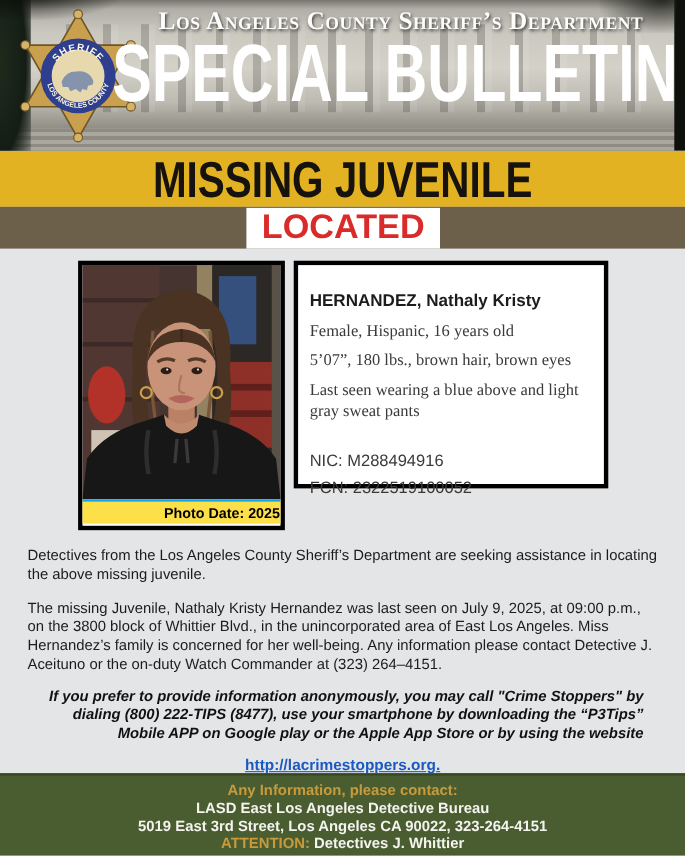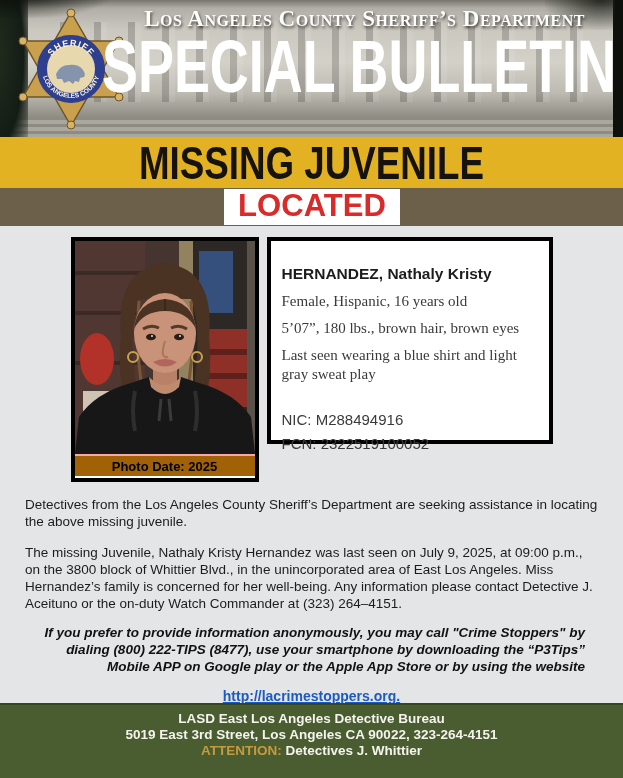--- a/index.html
+++ b/index.html
@@ -72,23 +72,23 @@
 
   
   .main { padding-top: 11px; }
   .boxes-row { display: flex; justify-content: center; gap: 8px; }
   .photo-box {
     width: 188px; height: 245px; border: 4px solid #000; background: #fff;
     position: relative; display: flex; flex-direction: column;
   }
   .photo-box svg { display: block; }
   .photo-caption {
-    height: 22px; background: #a16207; border-top: 2px solid #fca5a5;
+    height: 22px; background: #fde047; border-top: 2px solid #0ea5e9;
     font-weight: bold; font-size: 13px; color: #000;
-    text-align: center; line-height: 21px;
+    text-align: right; line-height: 21px;
   }
   .info-box {
     width: 286px; height: 207px; border: 4px solid #000; background: #fff;
     padding: 23px 11px; color: #3a3a3a; font-size: 15px; line-height: 19px;
   }
   .info-name { font-weight: bold; color: #1c1c1c; font-size: 15.5px; margin-bottom: 9px; }
   .info-line { margin-bottom: 8px; font-family: Liberation Serif, serif; }
   .info-ids { margin-top: 26px; }
   .info-ids div { margin-bottom: 5px; }
 
@@ -228,37 +228,38 @@
           <path d="M120,150 Q124,170 120,190" stroke="#2e2e2e" stroke-width="4" fill="none"></path>
           <path d="M86,158 l-2,22 M94,158 l2,22" stroke="#3a3a3a" stroke-width="3" fill="none"></path>
         </svg>
         <div class="photo-caption">Photo Date: 2025</div>
       </div>
 
       <div class="info-box">
         <div class="info-name">HERNANDEZ, Nathaly Kristy</div>
         <div class="info-line">Female, Hispanic, 16 years old</div>
         <div class="info-line">5’07”, 180 lbs., brown hair, brown eyes</div>
-        <div class="info-line">Last seen wearing a blue shirt and light gray sweat play</div>
+        <div class="info-line">Last seen wearing a blue above and light gray sweat pants</div>
         <div class="info-ids">
           <div>NIC: M288494916</div>
           <div>FCN: 2322519100052</div>
         </div>
       </div>
     </div>
 
     <p class="para">Detectives from the Los Angeles County Sheriff’s Department are seeking assistance in locating the above missing juvenile.</p>
     <p class="para">The missing Juvenile, Nathaly Kristy Hernandez was last seen on July 9, 2025, at 09:00 p.m., on the 3800 block of Whittier Blvd., in the unincorporated area of East Los Angeles. Miss Hernandez’s family is concerned for her well-being.  Any information please contact Detective J. Aceituno or the on-duty Watch Commander at (323) 264–4151.</p>
     <p class="para-anon">If you prefer to provide information anonymously, you may call "Crime Stoppers" by dialing (800) 222-TIPS (8477), use your smartphone by downloading the “P3Tips” Mobile APP on Google play or the Apple App Store or by using the website</p>
     <div class="link-wrap">
       <a href="#">http://lacrimestoppers.org.</a>
     </div>
   </div>
 
   <div class="footer">
+    <div class="gold">Any Information, please contact:</div>
     <div class="white">LASD East Los Angeles Detective Bureau</div>
     <div class="white">5019 East 3rd Street, Los Angeles CA 90022, 323-264-4151</div>
     <div>
       <span class="gold">ATTENTION:</span>
       <span class="white">Detectives J. Whittier</span>
     </div>
   </div>
 
 </div>
 

